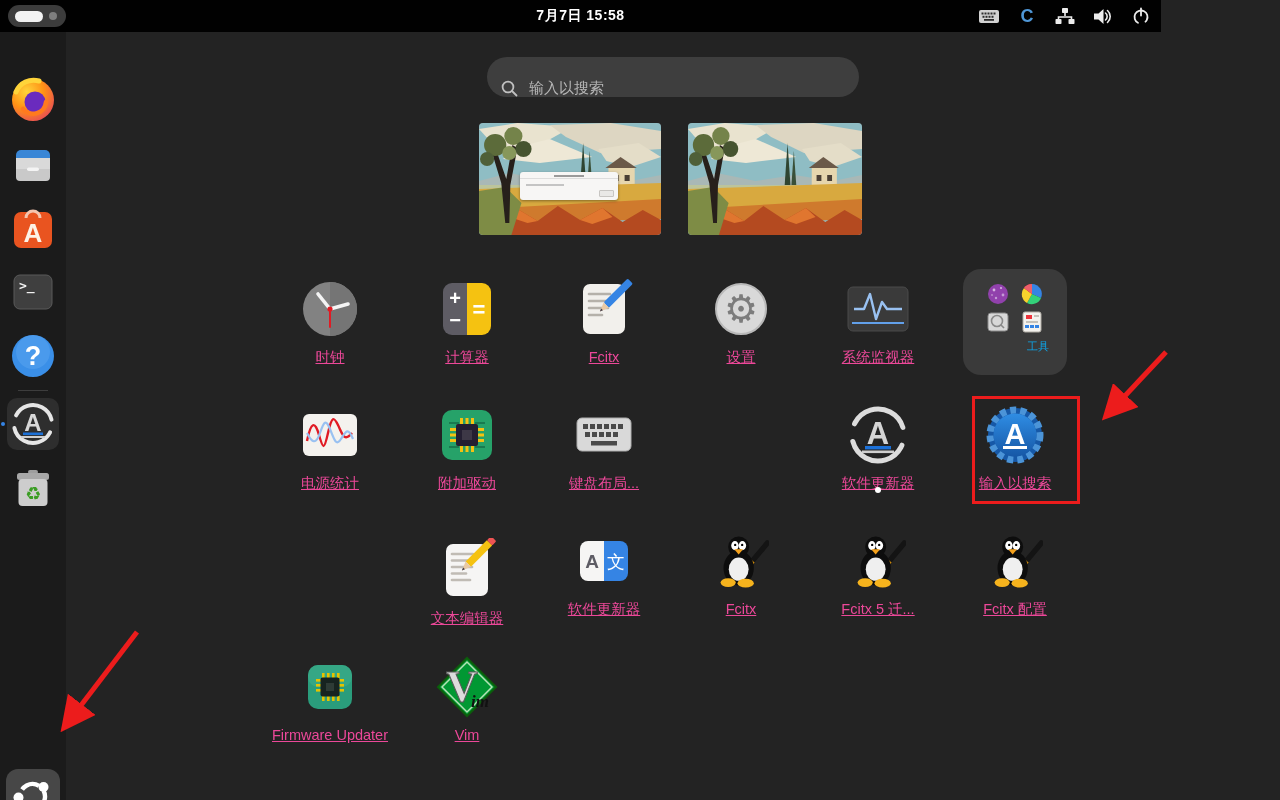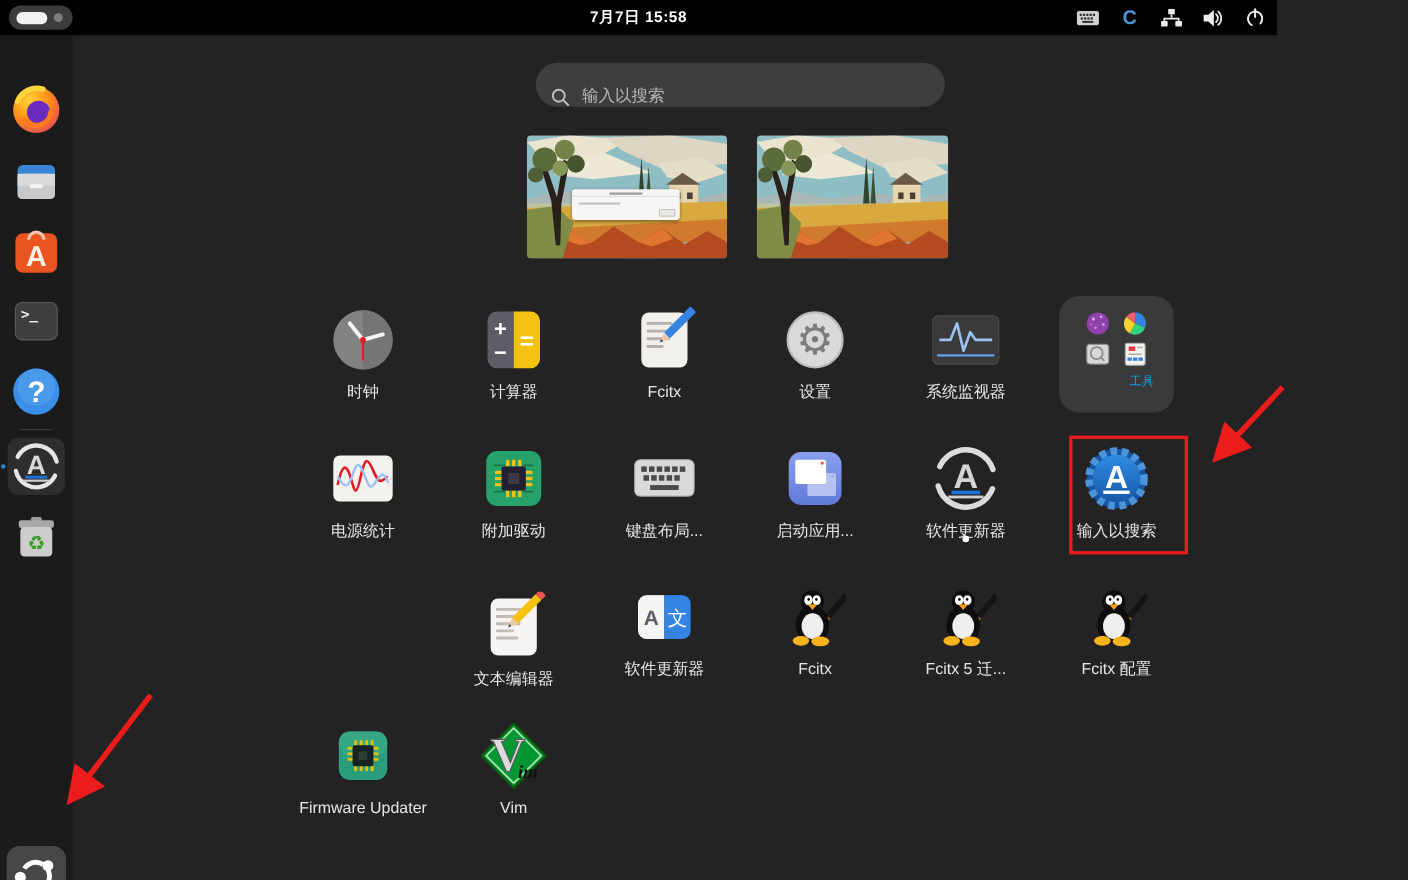--- a/index.html
+++ b/index.html
@@ -41,21 +41,21 @@
   .mini-dialog{position:absolute;left:41px;top:49px;width:98px;height:28px;background:#f7f6f5;border-radius:3px;
                box-shadow:0 1px 3px rgba(0,0,0,.4);}
   .mini-title{position:absolute;left:0;top:0;right:0;height:7px;border-bottom:1px solid #ddd;}
   .mini-title:after{content:"";position:absolute;left:34px;top:2.5px;width:30px;height:2px;background:#9a9a9a;}
   .mini-line{position:absolute;left:6px;top:12px;width:38px;height:2px;background:#c4c4c4;}
   .mini-btn{position:absolute;right:4px;bottom:3px;width:15px;height:7px;background:#e9e8e6;border:1px solid #c7c5c2;border-radius:1px;}
 
   
   .app-item{position:absolute;width:120px;display:flex;flex-direction:column;align-items:center;cursor:pointer;}
   .gicon{width:64px;height:64px;display:block;}
-  .app-label{margin-top:7px;font-size:14.5px;color:#e5e5e5;text-align:center;line-height:1.25;max-width:118px;}
+  .app-label{margin-top:7px;font-size:14.5px;color:#ec4899;text-align:center;line-height:1.25;max-width:118px;text-decoration:underline;}
   .folder{position:absolute;left:963px;top:269px;width:104px;height:106px;background:#3a3a3a;border-radius:18px;
           display:flex;flex-direction:column;align-items:center;cursor:pointer;}
   .folder-grid{display:grid;grid-template-columns:24px 24px;gap:4px 10px;margin-top:13px;}
   .folder-grid svg{width:24px;height:24px;display:block;}
   .folder-label{margin-top:5px;font-size:11px;color:#0ea5e9;margin-left:46px;}
   .running-dot{position:absolute;left:875px;top:487px;width:6px;height:6px;border-radius:50%;background:#fff;}
 
   
   .anno-box{position:absolute;left:972px;top:396px;width:108px;height:108px;border:3px solid #ec1c1c;z-index:40;pointer-events:none;}
   .anno-svg{position:absolute;left:0;top:0;width:1280px;height:800px;z-index:41;pointer-events:none;}
@@ -419,30 +419,20 @@
           <rect x="20" y="29" width="5" height="5"></rect>
         <rect x="27" y="29" width="5" height="5"></rect>
           <rect x="34" y="29" width="5" height="5"></rect>
         <rect x="41" y="29" width="5" height="5"></rect>
         <rect x="19" y="38" width="26" height="4.5"></rect>
       </g>
     </svg>
     <span class="app-label">键盘布局...</span>
   </div>
 
-  <div class="app-item" style="left:681px;top:403px">
-    <svg class="gicon" viewBox="0 0 64 64">
-      <rect x="8" y="8" width="48" height="48" rx="11" fill="url(#startupg)"></rect>
-      <rect x="25" y="27" width="26" height="21" rx="2" fill="#c3cdf2" opacity="0.85"></rect>
-      <rect x="14" y="15" width="28" height="22" rx="2" fill="#ffffff"></rect>
-      <circle cx="38.5" cy="18" r="1.5" fill="#ed5e2a"></circle>
-      <circle cx="47.5" cy="30" r="1.2" fill="#9aa8e0"></circle>
-    </svg>
-    <span class="app-label">启动应用...</span>
-  </div>
 
   <div class="app-item" style="left:818px;top:403px">
     <svg class="gicon" viewBox="0 0 64 64">
       <circle cx="32" cy="32" r="26" fill="none" stroke="#dcdcdc" stroke-width="5" stroke-dasharray="62 18" stroke-linecap="round" transform="rotate(28 32 32)"></circle>
       <text x="32" y="41" text-anchor="middle" font-size="31" font-weight="bold" fill="#d4d4d4">A</text>
       <rect x="19" y="43" width="26" height="3.4" fill="#1c71d8"></rect>
       <rect x="16" y="47.5" width="32" height="2.6" fill="#cfcfcf"></rect>
     </svg>
     <span class="app-label">软件更新器</span>
   </div>

